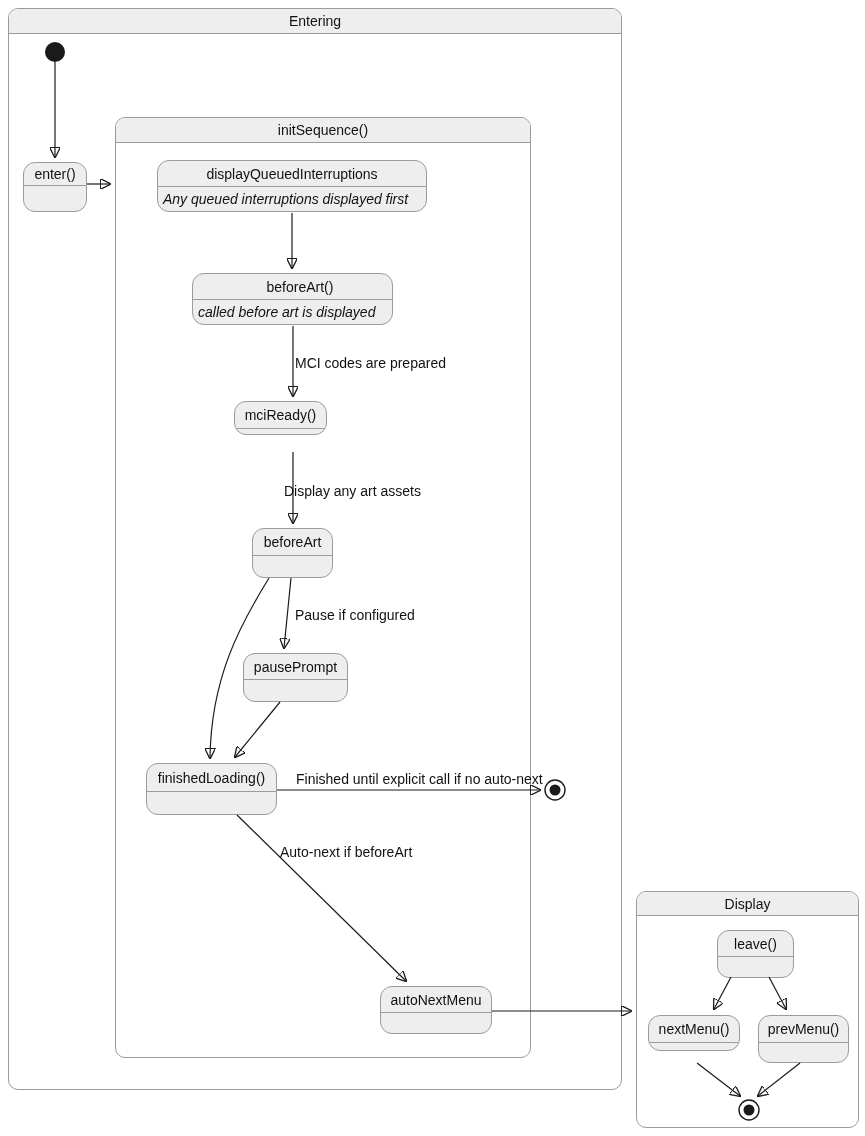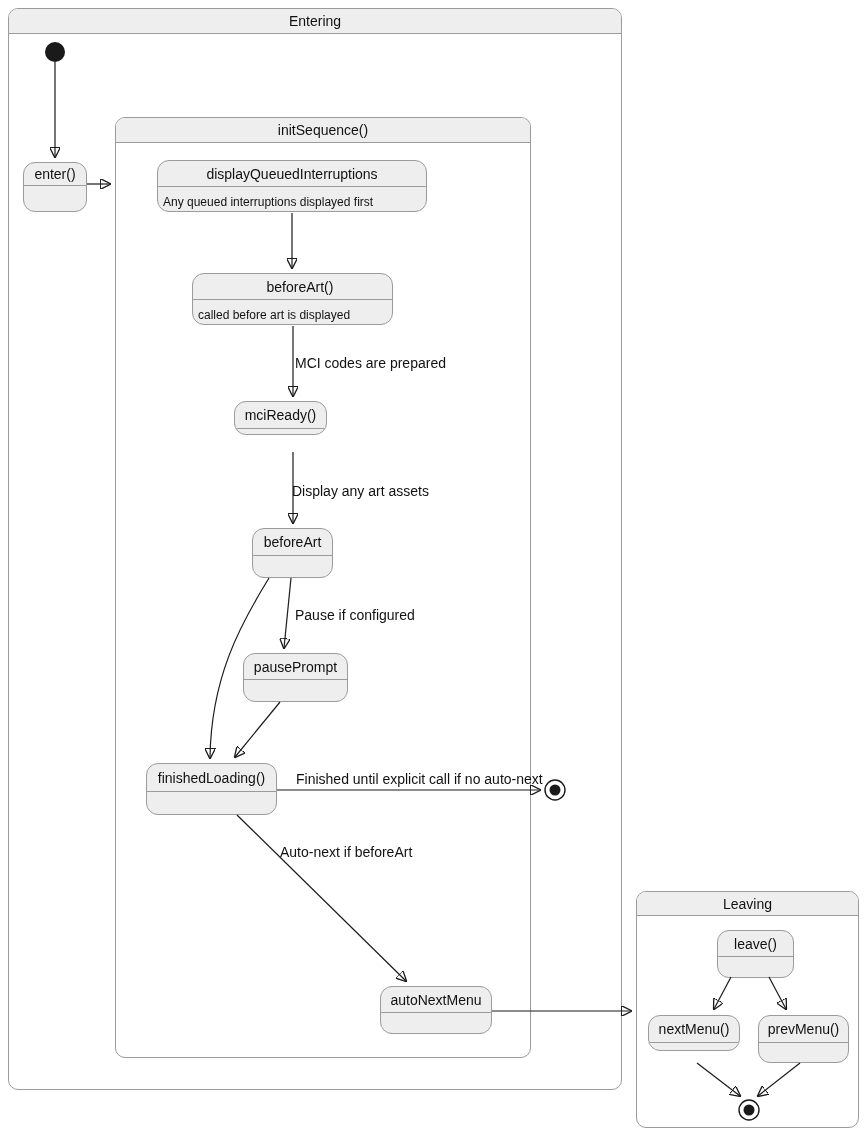--- a/index.html
+++ b/index.html
@@ -30,22 +30,22 @@
     position:absolute;border:1px solid var(--border);border-radius:12px;
     background:var(--state-fill);box-sizing:border-box;z-index:3;
     display:flex;flex-direction:column;overflow:hidden;
   }
   .state-title{
     display:flex;align-items:center;justify-content:center;
     font-size:14px;flex:0 0 auto;box-sizing:border-box;white-space:nowrap;
   }
   .state-body{
     border-top:1px solid var(--border);flex:1 1 auto;
-    display:flex;align-items:center;padding:8px 5px;
-    font-size:12px;box-sizing:border-box;white-space:nowrap;
+    display:flex;align-items:center;padding:0 5px;
+    font-size:14px;box-sizing:border-box;white-space:nowrap;font-style:italic;
   }
   .edge-label{
     position:absolute;font-size:14px;line-height:16px;white-space:nowrap;z-index:5;
   }
   svg.edges{position:absolute;left:0;top:0;z-index:4;pointer-events:none;}
   svg.edges path, svg.edges line{stroke:var(--arrow);stroke-width:1.2;fill:none;}
 </style>
 </head>
 <body>
 
@@ -58,21 +58,21 @@
   </div>
 
   <div class="container" style="left:115px;top:117px;width:416px;height:941px;z-index:2;text-align:center;">
     <div class="container-title" style="height:25px;">
       <span>initSequence()</span>
     </div>
   </div>
 
   <div class="container" style="left:636px;top:891px;width:223px;height:237px;">
     <div class="container-title" style="height:24px;">
-      <span>Leaving</span>
+      <span>Display</span>
     </div>
   </div>
 
   <div class="state" style="left:23px;top:162px;width:64px;height:50px;">
     <div class="state-title" style="height:22px;">enter()</div>
     <div class="state-body"></div>
   </div>
 
   <div class="state" style="left:157px;top:160px;width:270px;height:52px;">
     <div class="state-title" style="height:25px;">displayQueuedInterruptions</div>
@@ -153,18 +153,18 @@
       <circle cx="555" cy="790" r="10" fill="var(--background)" stroke="var(--arrow)" stroke-width="1.4"></circle>
       <circle cx="555" cy="790" r="5.5" fill="var(--arrow)" stroke="none"></circle>
     </g>
     <g>
       <circle cx="749" cy="1110" r="10" fill="var(--background)" stroke="var(--arrow)" stroke-width="1.4"></circle>
       <circle cx="749" cy="1110" r="5.5" fill="var(--arrow)" stroke="none"></circle>
     </g>
   </svg>
 
   <div class="edge-label" style="left:295px;top:355px;">MCI codes are prepared</div>
-  <div class="edge-label" style="left:292px;top:483px;">Display any art assets</div>
+  <div class="edge-label" style="left:284px;top:483px;">Display any art assets</div>
   <div class="edge-label" style="left:295px;top:607px;">Pause if configured</div>
   <div class="edge-label" style="left:296px;top:771px;">Finished until explicit call if no auto-next</div>
   <div class="edge-label" style="left:280px;top:844px;">Auto-next if beforeArt</div>
 
 </div>
 
 </body></html>

